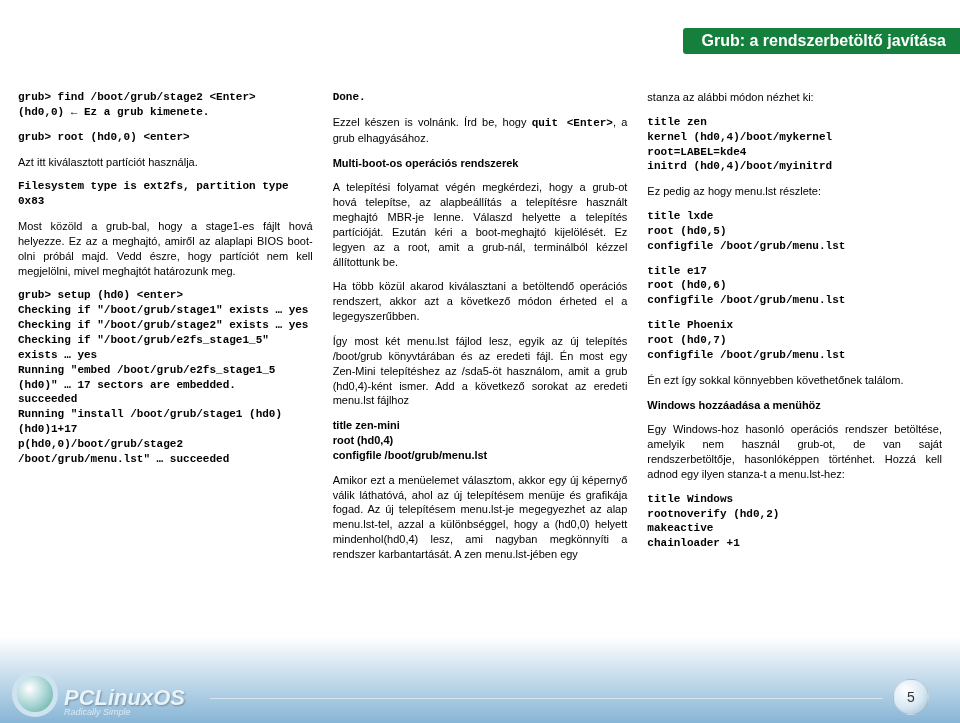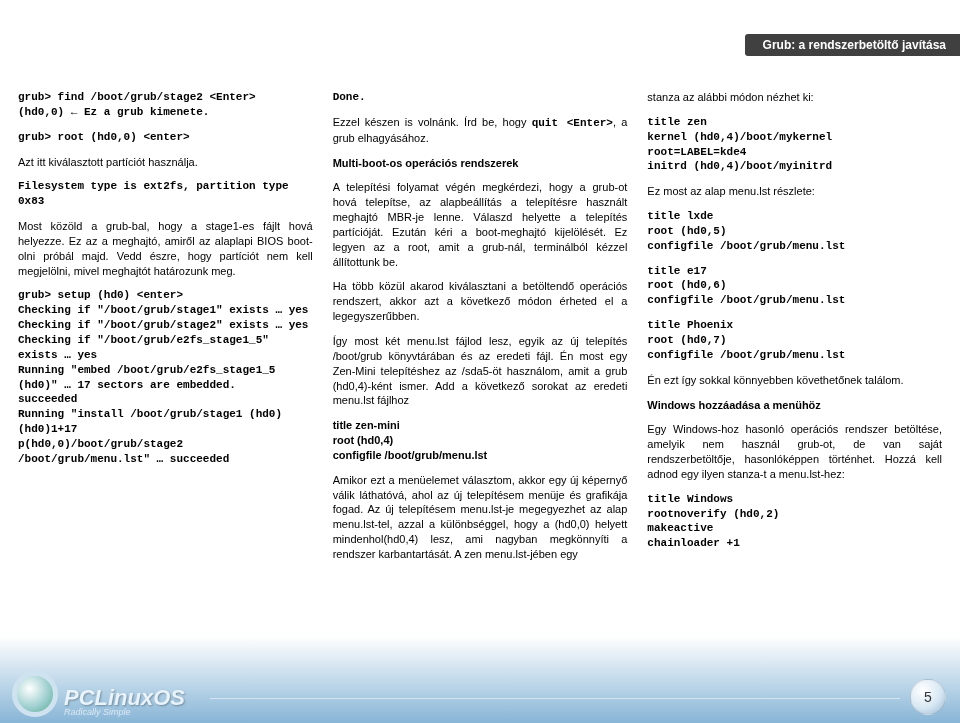--- a/index.html
+++ b/index.html
@@ -6,26 +6,26 @@
   body {
     width: 960px;
     height: 723px;
     font-family: Arial, Helvetica, sans-serif;
     background: linear-gradient(to bottom, #ffffff 0%, #ffffff 88%, #87b5d6 100%);
     position: relative;
     overflow: hidden;
   }
   .header-bar {
     position: absolute;
-    top: 34px;
+    top: 28px;
     right: 0;
-    background: #404040;
+    background: #15803d;
     color: #fff;
     padding: 4px 14px 4px 18px;
-    font-size: 12px;
+    font-size: 16px;
     font-weight: bold;
     border-radius: 3px 0 0 3px;
   }
   .content {
     position: absolute;
     top: 90px;
     left: 18px;
     right: 18px;
     display: flex;
     gap: 20px;
@@ -46,21 +46,21 @@
     word-break: break-word;
     margin-bottom: 10px;
     text-align: left;
   }
   .bold { font-weight: bold; }
   .subhead { font-weight: bold; margin-bottom: 8px; }
   .footer {
     position: absolute;
     bottom: 0;
     left: 0;
-    right: 0;
+    right: 17px;
     height: 70px;
   }
   .logo {
     position: absolute;
     bottom: 6px;
     left: 12px;
     display: flex;
     align-items: flex-end;
     gap: 6px;
   }
@@ -152,21 +152,21 @@
 configfile /boot/grub/menu.lst</p>
     <p>Amikor ezt a menüelemet választom, akkor egy új képernyő válik láthatóvá, ahol az új telepítésem menüje és grafikája fogad. Az új telepítésem menu.lst-je megegyezhet az alap menu.lst-tel, azzal a különbséggel, hogy a (hd0,0) helyett mindenhol(hd0,4) lesz, ami nagyban megkönnyíti a rendszer karbantartását. A zen menu.lst-jében egy</p>
   </div>
 
   <div class="col">
     <p>stanza az alábbi módon nézhet ki:</p>
     <div class="mono">title zen
 kernel (hd0,4)/boot/mykernel
 root=LABEL=kde4
 initrd (hd0,4)/boot/myinitrd</div>
-    <p>Ez most az alap menu.lst részlete:</p>
+    <p>Ez pedig az hogy menu.lst részlete:</p>
     <div class="mono">title lxde
 root (hd0,5)
 configfile /boot/grub/menu.lst</div>
     <div class="mono">title e17
 root (hd0,6)
 configfile /boot/grub/menu.lst</div>
     <div class="mono">title Phoenix
 root (hd0,7)
 configfile /boot/grub/menu.lst</div>
     <p>Én ezt így sokkal könnyebben követhetőnek találom.</p>

